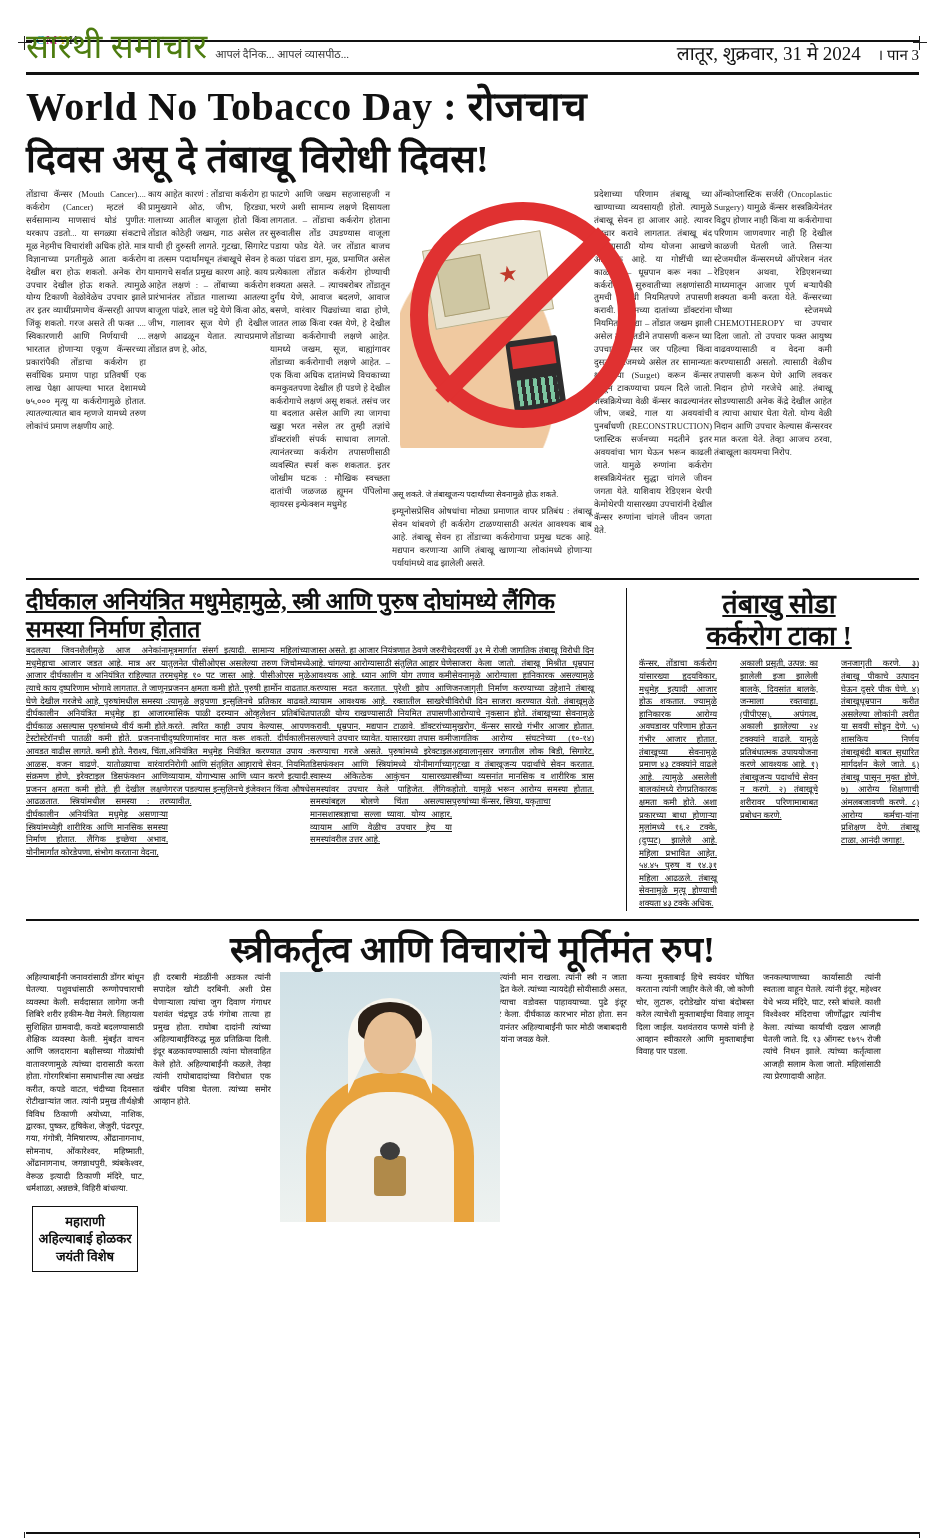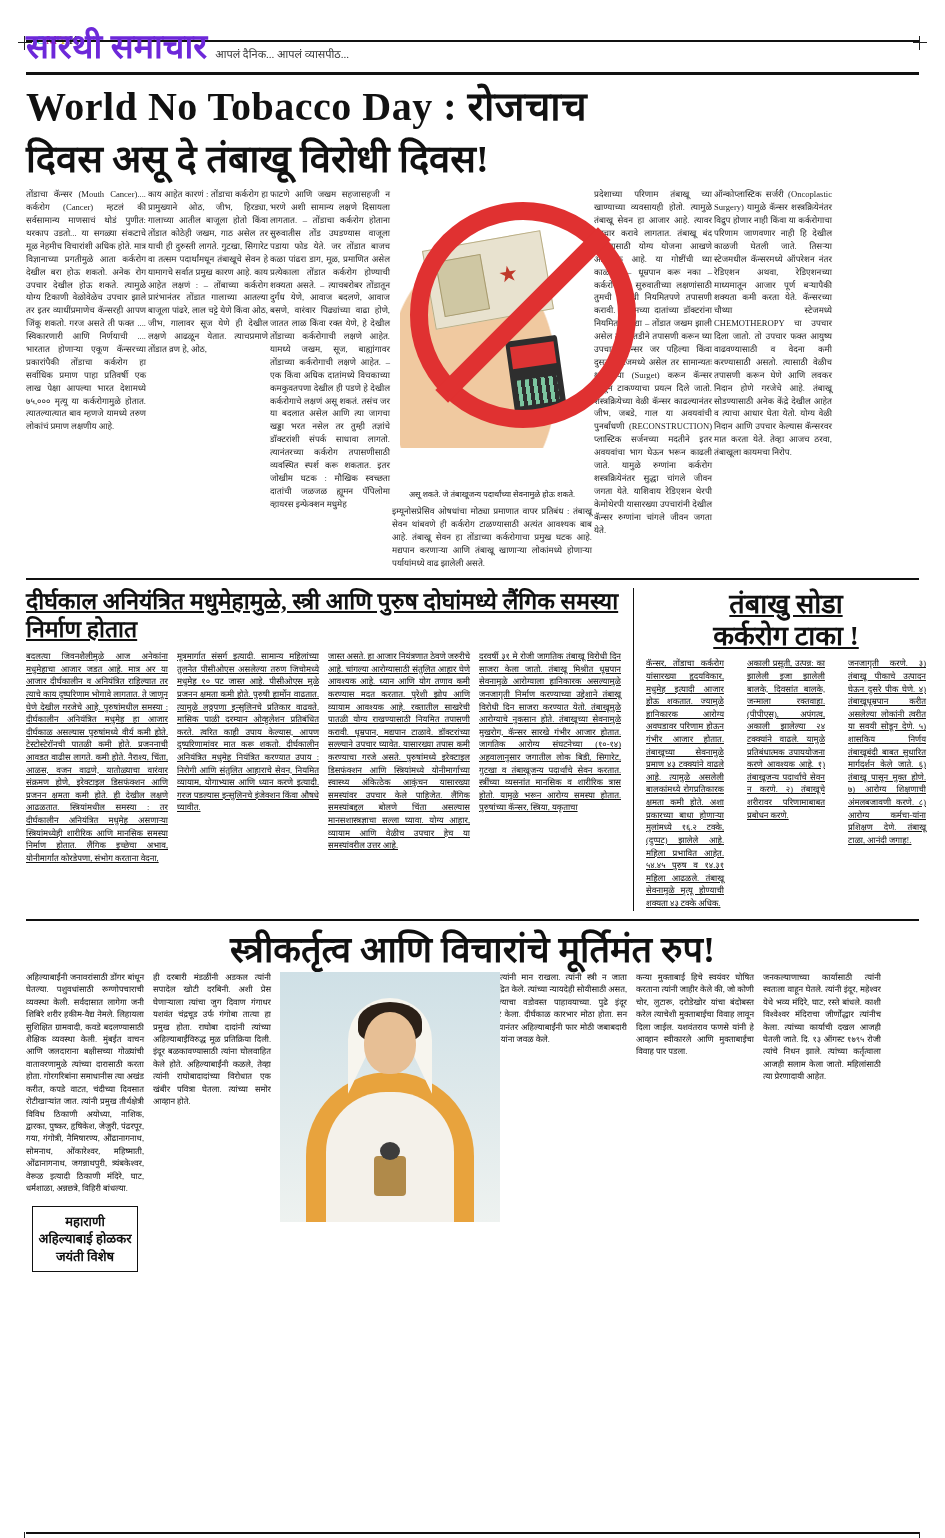--- a/index.html
+++ b/index.html
@@ -10,21 +10,21 @@
   .regmark{position:absolute;width:14px;height:14px;}
   .regmark:before,.regmark:after{content:"";position:absolute;background:#222;}
   .regmark:before{left:6px;top:0;width:1px;height:14px;}
   .regmark:after{top:6px;left:0;height:1px;width:14px;}
   .cmyk{position:absolute;font-family:Liberation Serif, serif;font-size:13px;letter-spacing:1px;color:#333;}
   .cmyk .c{color:#00a0c6}.cmyk .m{color:#c6007e}.cmyk .y{color:#d8b400}.cmyk .k{color:#111}
 
   
   .masthead{position:relative;margin:22px 26px 0 26px;border-bottom:3px solid #111;padding-bottom:4px;display:flex;align-items:flex-end;justify-content:space-between;}
   .masthead .brandwrap{display:flex;align-items:baseline;gap:8px;}
-  .brand{font-family:"Liberation Serif",serif;font-weight:bold;font-size:34px;letter-spacing:0px;color:#6d28d9;}
+  .brand{font-family:"Liberation Serif",serif;font-weight:normal;font-size:34px;letter-spacing:0px;color:#4d7c0f;}
   .tagline{font-size:11px;color:#333;padding-bottom:4px;}
   .dateline{font-size:19px;color:#111;padding-bottom:2px;white-space:nowrap;}
   .dateline .pg{font-size:15px;margin-left:12px;}
   .topline{position:absolute;left:26px;right:26px;top:18px;height:2px;background:#111;}
 
   
   .headline{margin:10px 26px 0 26px;text-align:left;}
   .headline .l1{font-size:40px;font-weight:bold;line-height:1.12;letter-spacing:0.5px;}
   .headline .l2{font-size:38px;font-weight:bold;line-height:1.12;margin-top:8px;}
 
@@ -45,38 +45,38 @@
   .cigpack{position:absolute;left:118px;top:150px;width:52px;height:74px;background:#2e2e2e;border-radius:3px;transform:rotate(-8deg);}
   .cigpack .top{position:absolute;left:4px;right:4px;top:6px;height:22px;background:#d33;}
   .cigpack .dots{position:absolute;left:6px;bottom:8px;width:40px;height:26px;background:
      repeating-linear-gradient(90deg,#7cc6a0 0 4px,#2e2e2e 4px 8px);}
   .banner{position:absolute;left:36px;top:52px;width:118px;height:78px;background:#e8e2cf;border:1px solid #b9ad84;transform:rotate(-10deg);}
   .banner .m1{position:absolute;left:10px;top:12px;width:44px;height:54px;background:#cfc7a3;border:1px solid #a79a6e;}
   .banner .star{position:absolute;left:70px;top:24px;color:#c0392b;font-size:22px;}
   .circle{position:absolute;left:18px;top:14px;width:226px;height:226px;border:18px solid #e03131;border-radius:50%;box-sizing:border-box;}
   .slash{position:absolute;left:18px;top:14px;width:226px;height:226px;}
   .slash:before{content:"";position:absolute;left:50%;top:-2px;margin-left:-9px;width:18px;height:230px;background:#e03131;transform:rotate(45deg);transform-origin:center;}
-  .caption{font-size:8px;text-align:center;margin-top:2px;line-height:1.35}
+  .caption{font-size:8px;text-align:left;margin-top:2px;line-height:1.35}
 
   
   .author{width:86px;margin:6px auto 0;text-align:center;}
   .author .photo{width:70px;height:78px;margin:0 auto;background:linear-gradient(#b9c7d6,#8ea3b8);position:relative;overflow:hidden;border:1px solid #666;}
   .author .photo .face{position:absolute;left:50%;top:12px;margin-left:-15px;width:30px;height:34px;background:#e8c39e;border-radius:50% 50% 45% 45%;}
   .author .photo .hair{position:absolute;left:50%;top:6px;margin-left:-21px;width:42px;height:36px;background:#2b2118;border-radius:50% 50% 40% 40%;}
   .author .photo .body{position:absolute;left:50%;bottom:0;margin-left:-27px;width:54px;height:32px;background:#1f1f27;border-radius:22px 22px 0 0;}
   .author .photo .shirt{position:absolute;left:50%;bottom:0;margin-left:-8px;width:16px;height:26px;background:#f2f2f2;}
   .author .nm{font-size:8.4px;font-weight:bold;margin-top:3px;line-height:1.3}
 
   
   .sec2{margin:6px 26px 0 26px;display:flex;gap:12px;text-decoration:underline;}
   .sec2 .left{width:600px;}
   .sec2 .right{width:280px;border-left:1px solid #111;padding-left:12px;}
   .h2{font-size:23px;font-weight:bold;line-height:1.25;}
   .h2b{font-size:27px;font-weight:bold;text-align:center;line-height:1.2;}
-  .cols4{display:flex;gap:9px;margin-top:6px;}
+  .cols4{display:flex;}
   .cols4 .cc{width:142px;font-size:8.4px;line-height:1.5;text-align:justify;}
   .cols3{display:flex;gap:23px;margin-top:6px;}
   .cols3 .cc{width:85px;font-size:8.4px;line-height:1.5;text-align:justify;}
 
   
   .sec3{margin:8px 26px 0 26px;}
   .h3{font-size:36px;font-weight:bold;text-align:center;line-height:1.2;}
   .sec3cols{display:flex;gap:9px;}
   .sec3cols .cc{font-size:8.3px;line-height:1.5;text-align:justify;}
   .w1{width:118px}.w2{width:118px}.w3{width:118px}
@@ -105,20 +105,24 @@
   <div class="regmark" style="left:18px;bottom:14px"></div>
   <div class="regmark" style="right:18px;bottom:14px"></div>
   <div class="cmyk" style="left:36px;top:10px"><span class="c">C</span><span class="m">M</span><span class="y">Y</span><span class="k">K</span></div>
 
   <div class="topline"></div>
 
   <div class="masthead">
     <div class="brandwrap">
       <div class="brand">सारथी समाचार</div>
       <div class="tagline">आपलं दैनिक... आपलं व्यासपीठ...</div>
+    </div>
+    <div class="dateline">
+      <span>लातूर, शुक्रवार, 31 मे 2024</span>
+      <span class="pg">। पान 3</span>
     </div>
   </div>
 
   <div class="headline">
     <div class="l1">World No Tobacco Day : रोजचाच</div>
     <div class="l2">दिवस असू दे तंबाखू विरोधी दिवस!</div>
   </div>
 
   <div class="art1">
     <div class="col c1">तोंडाचा कॅन्सर (Mouth Cancer).... कर्करोग (Cancer) म्हटलं की सर्वसामान्य माणसाचं थोडं पुणीत: थरकाप उडतो... या सगळ्या संकटाचे मूळ नेहमीच विचारांशी अधिक होते. मात्र विज्ञानाच्या प्रगतीमुळे आता कर्करोग देखील बरा होऊ शकतो. अनेक रोग उपचार देखील होऊ शकते. त्यामुळे योग्य टिकाणी वेळोवेळेच उपचार झाले तर इतर व्याधींप्रमाणेच कॅन्सरही आपण जिंकू शकतो. गरज असते ती फक्त .... स्विकारणारी आणि निर्णयाची ....

